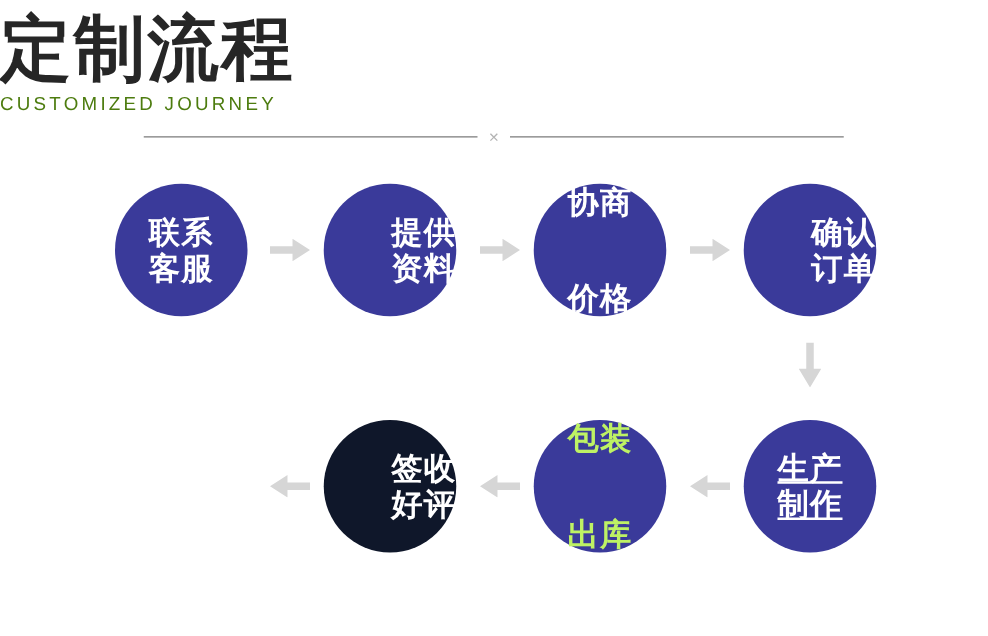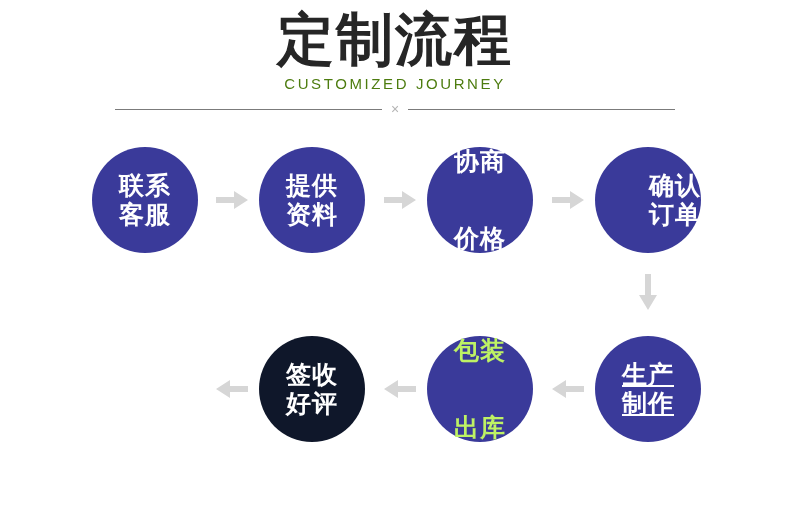--- a/index.html
+++ b/index.html
@@ -13,21 +13,21 @@
     height: 509px;
     overflow: hidden;
     font-family: "Liberation Sans", "DejaVu Sans", sans-serif;
     position: relative;
   }
 
   
   #header {
     width: 790px;
     padding-top: 6px;
-    text-align: center;
+    text-align: left;
   }
   #page-title {
     font-size: 57px;
     line-height: 66px;
     font-weight: bold;
     color: #262626;
     letter-spacing: 2px;
     margin: 0;
     font-family: "DejaVu Sans", "Liberation Sans", sans-serif;
   }
@@ -93,21 +93,21 @@
     font-weight: bold;
     letter-spacing: 1px;
     font-family: "DejaVu Sans", "Liberation Sans", sans-serif;
     white-space: nowrap;
   }
 
   
   .row1 { top: 147px; }
   .row2 { top: 336px; }
   .col1 { left: 92px; }
-  .col2 { left: 259px; }
+  .col2 { left: 259px; align-items: flex-end; }
   .col3 { left: 427px; justify-content: space-between; }
   .col4 { left: 595px; }
 
   
   .arrow-h {
     position: absolute;
     width: 32px;
     height: 18px;
     top: 191px;
   }

